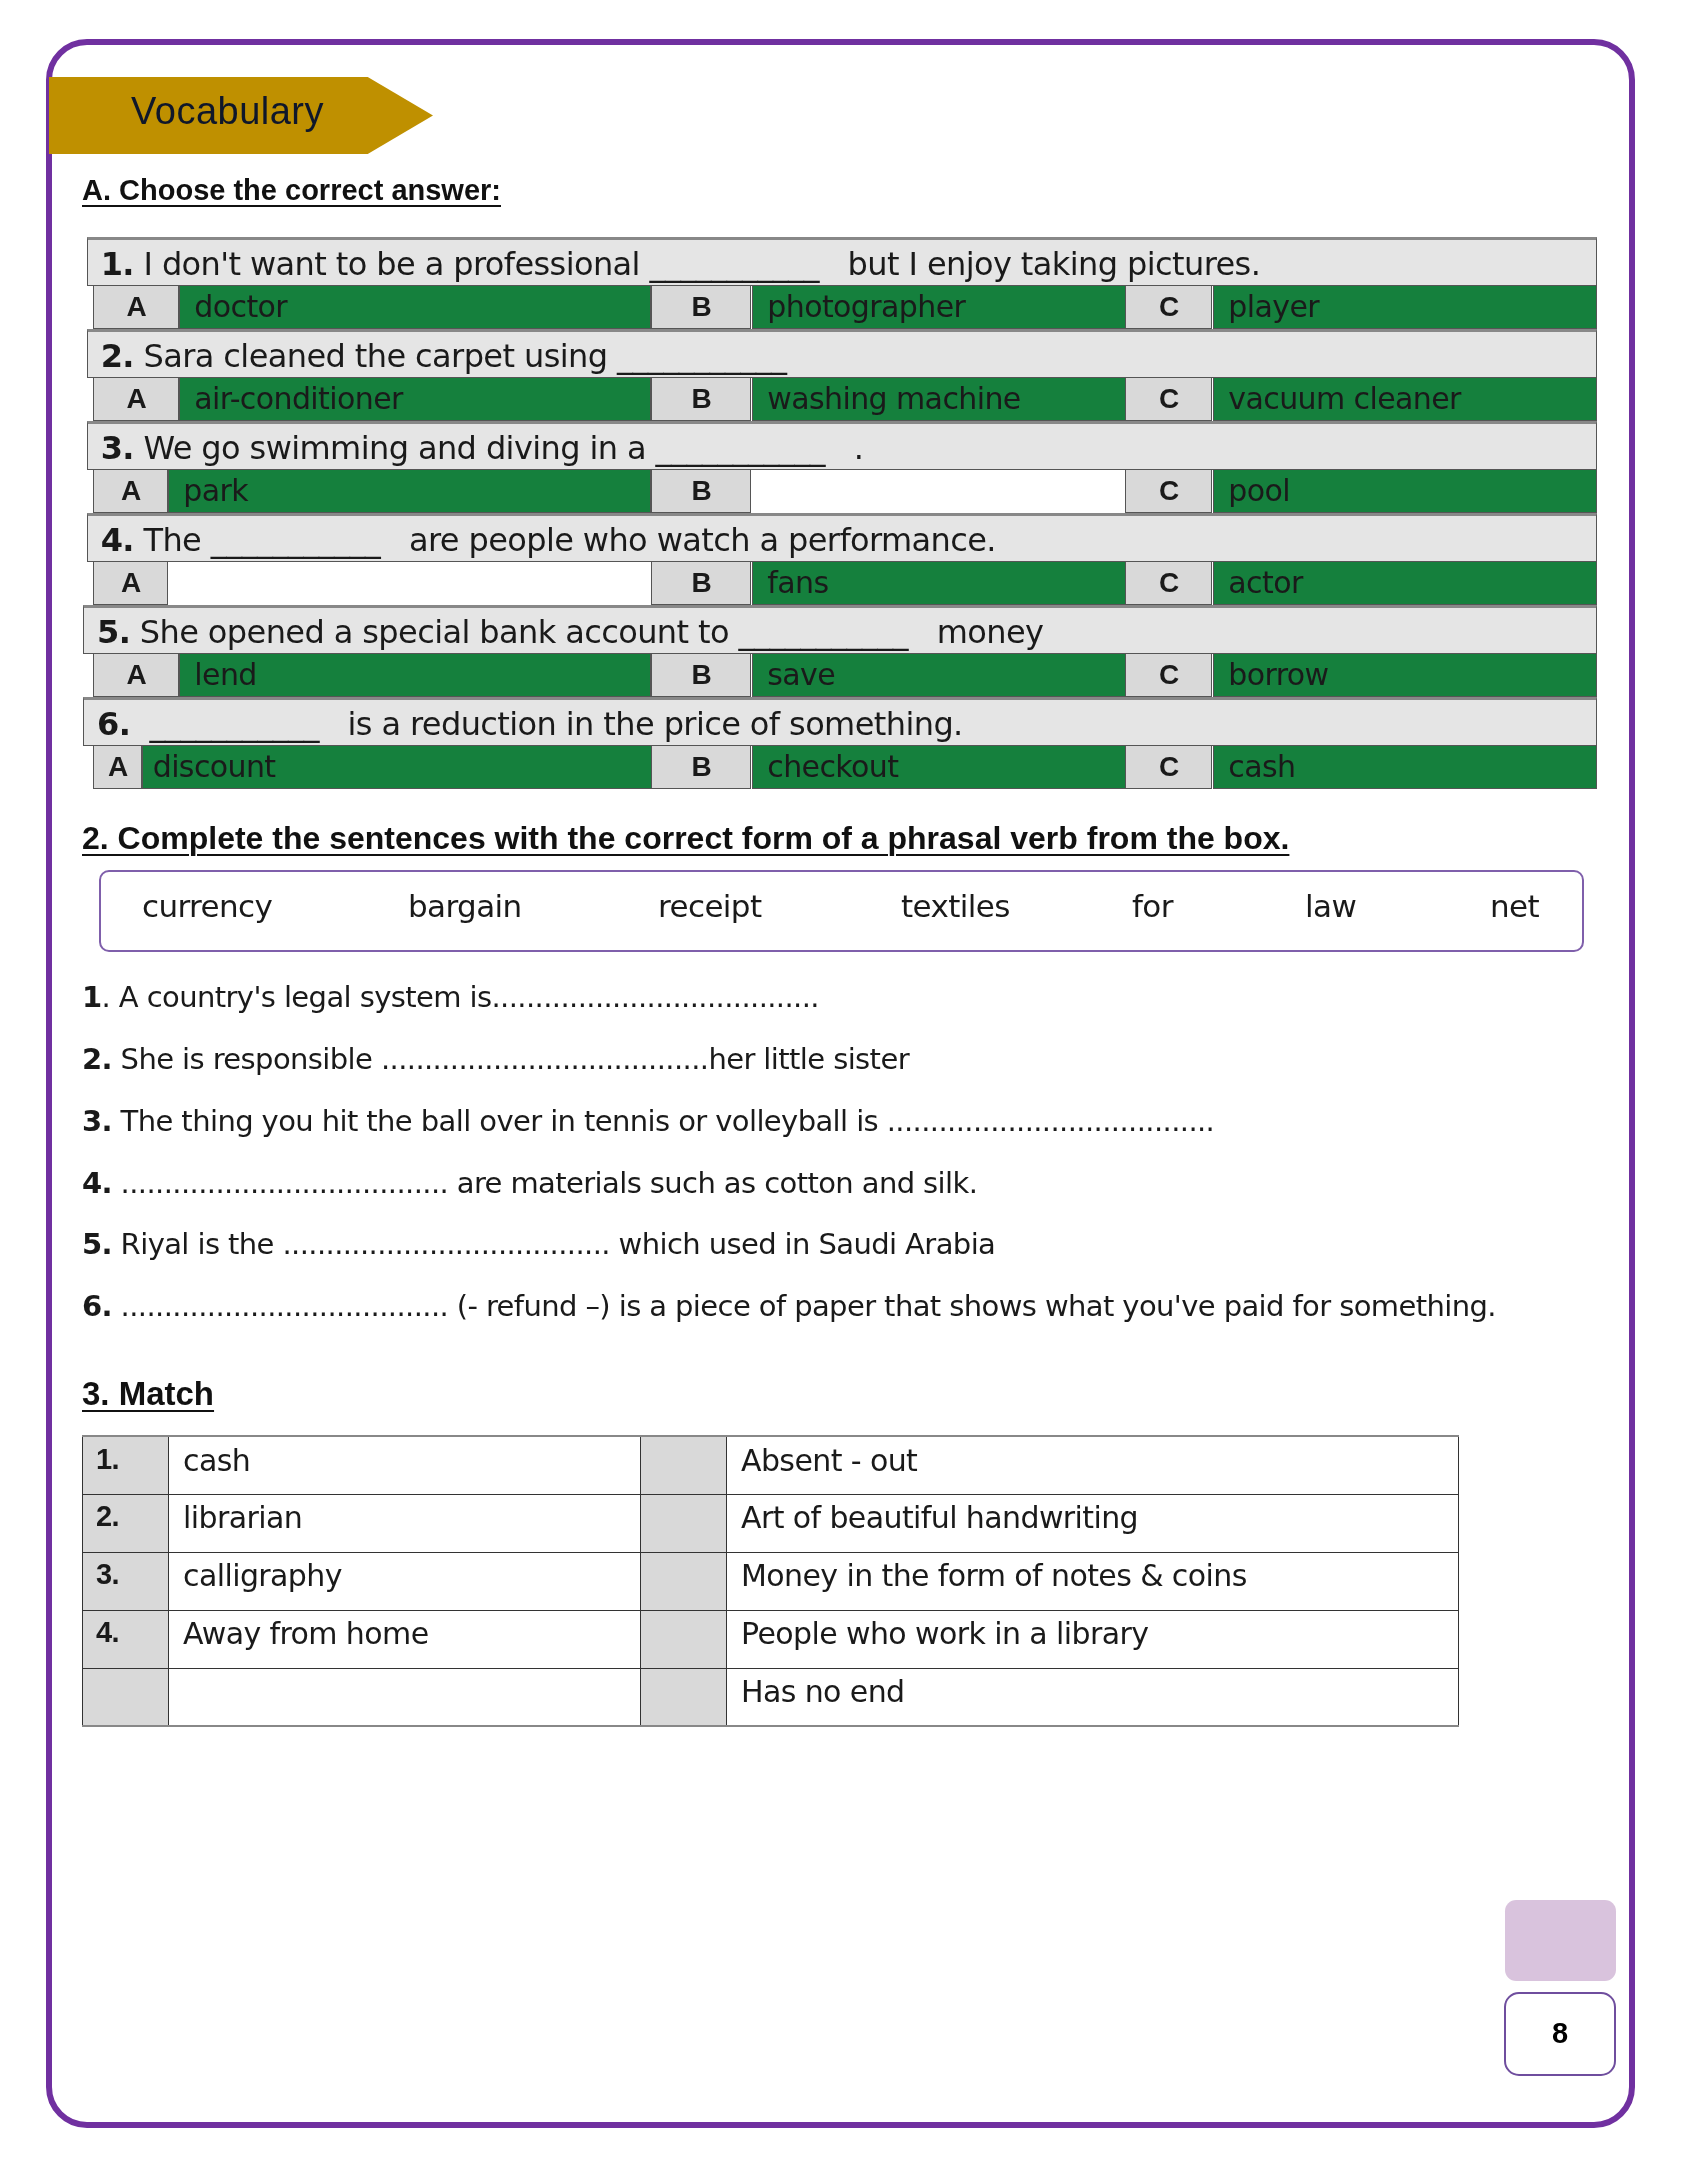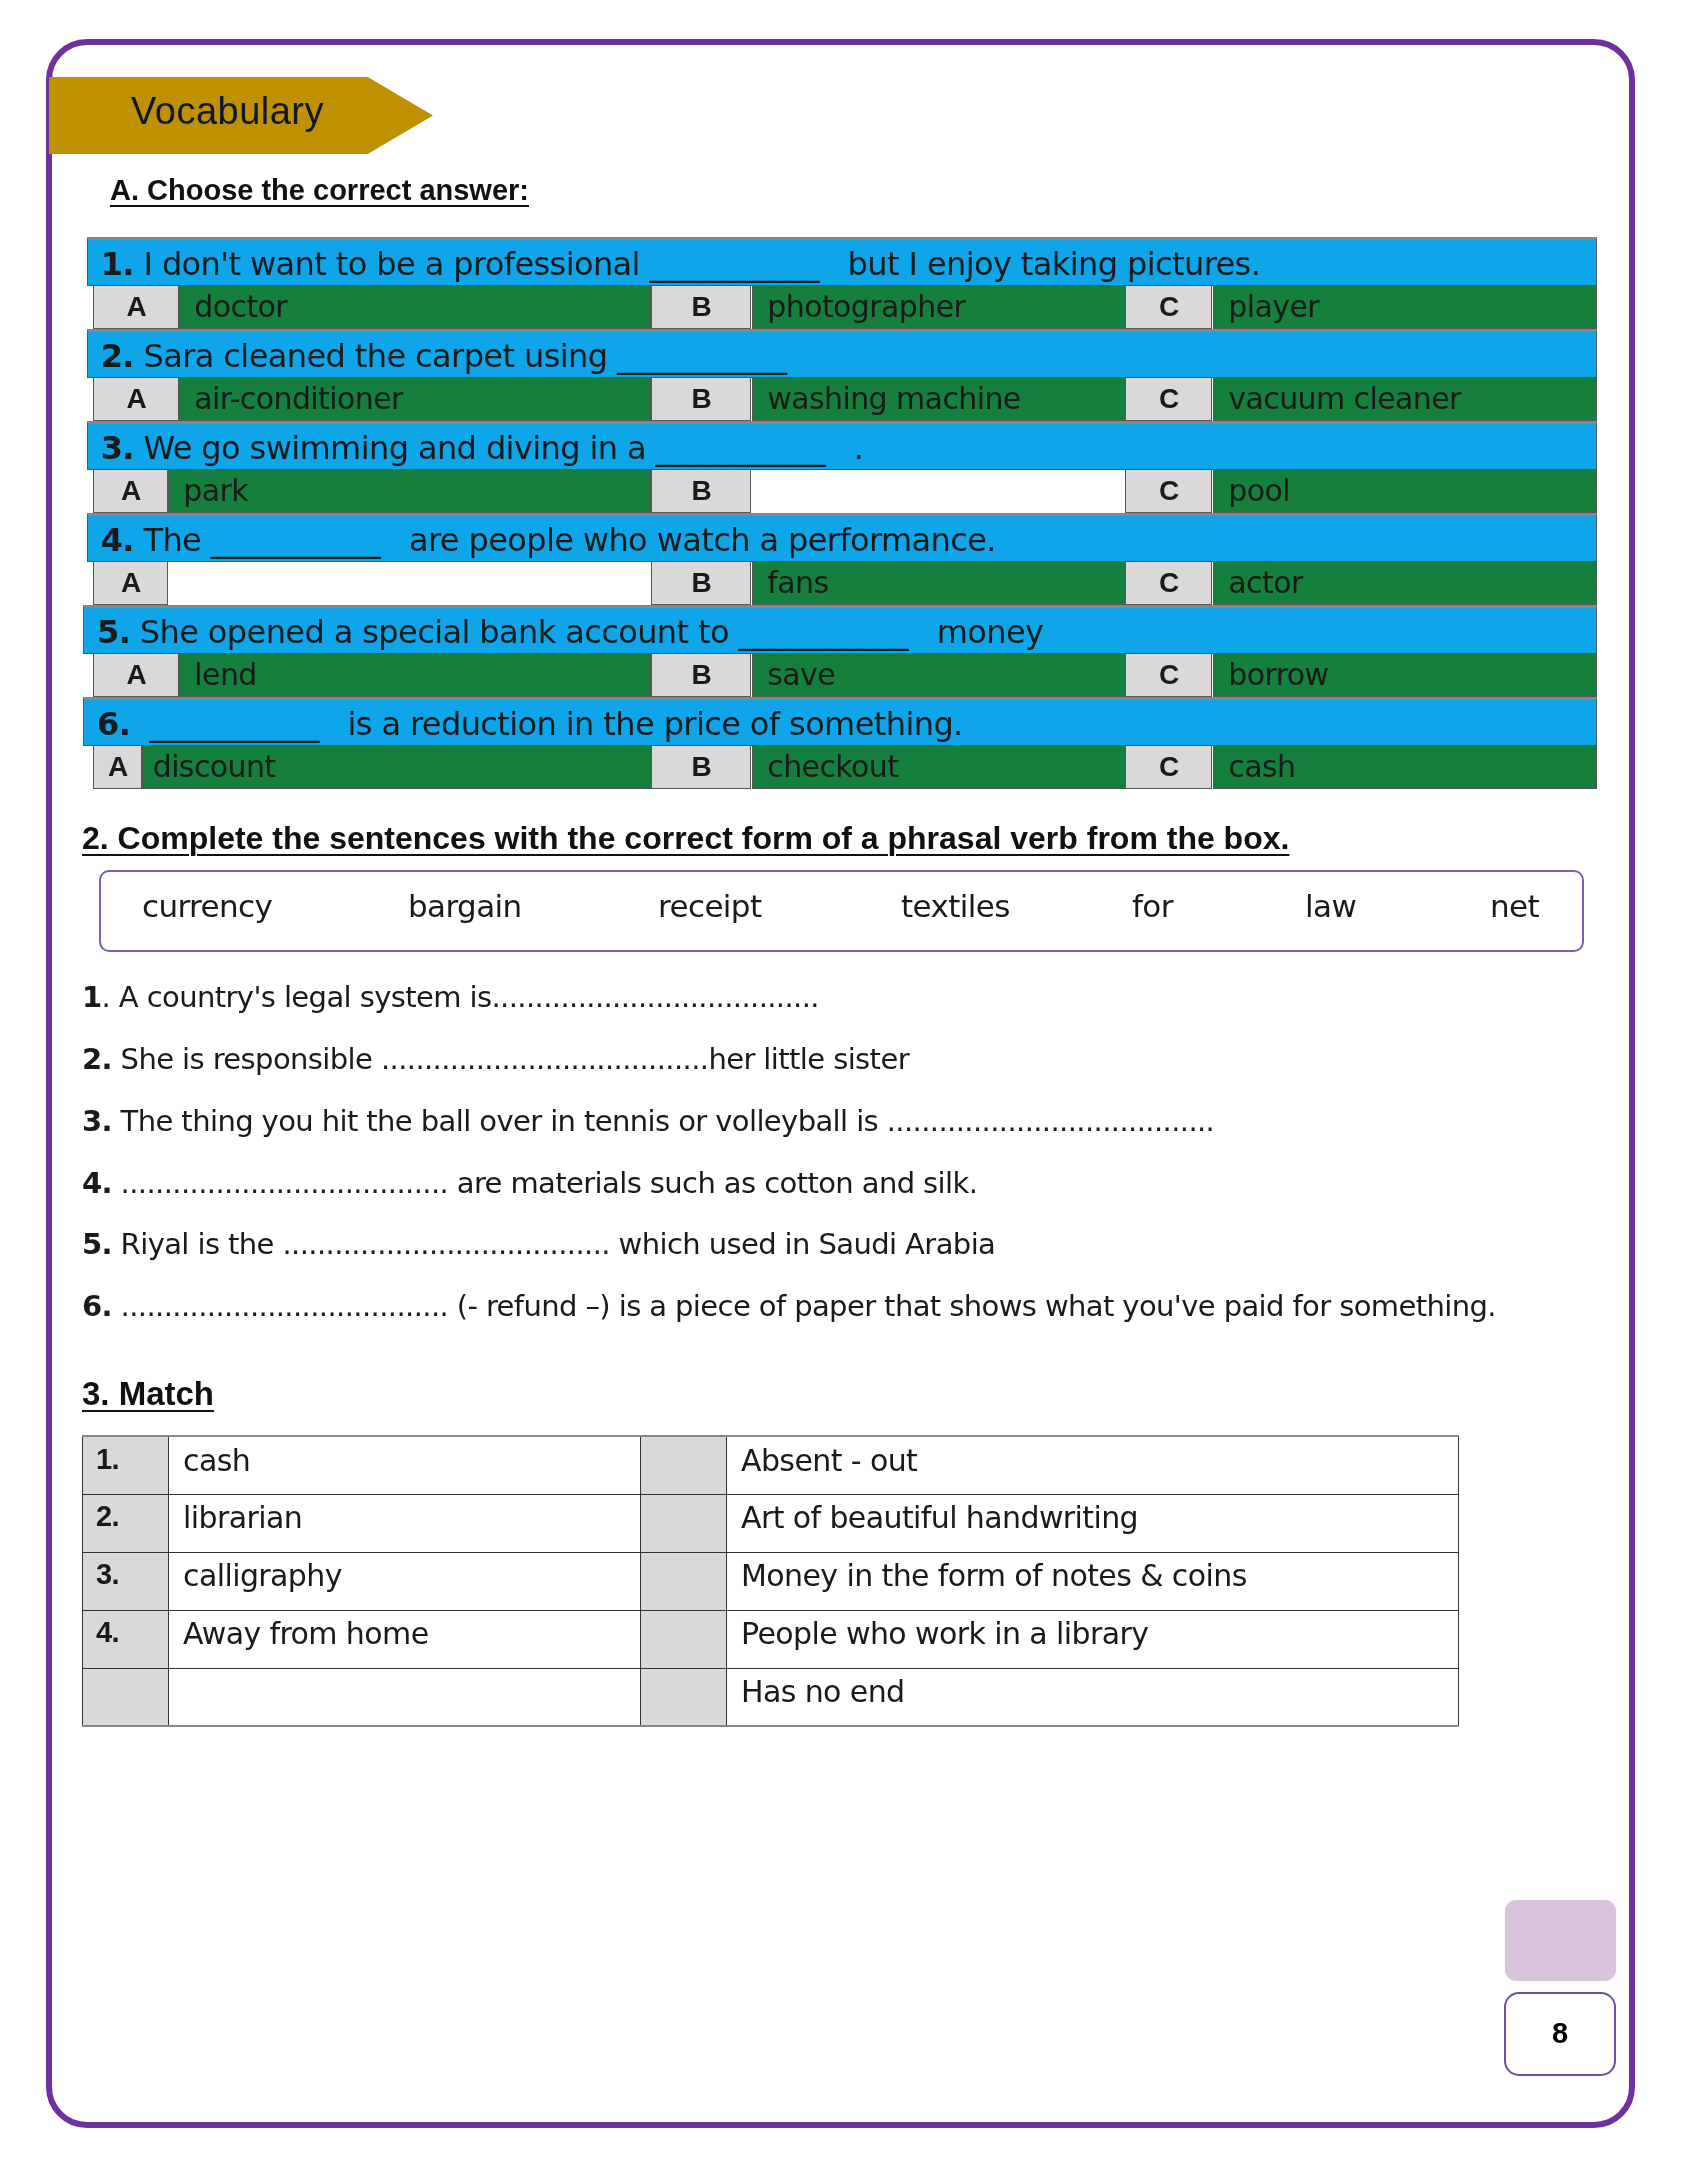--- a/index.html
+++ b/index.html
@@ -6,27 +6,27 @@
   body { width: 1686px; height: 2181px; position: relative; overflow: hidden;
          font-family: "DejaVu Sans", sans-serif; color: #1a1a1a; }
   .page-border { position: absolute; left: 46px; top: 39px; width: 1589px; height: 2089px;
          border: 6.6px solid #7030a0; border-radius: 41px; box-sizing: border-box; }
   .banner { position: absolute; left: 49px; top: 77px; width: 384px; height: 77px;
          background: #bf9000; clip-path: polygon(0 0, 83% 0, 100% 50%, 83% 100%, 0 100%); }
   .banner-title { position: absolute; left: 82px; top: 13px; font-family: "Liberation Sans", sans-serif;
          font-size: 38px; color: #0f172a; letter-spacing: 0.5px; }
   .heading { position: absolute; font-family: "Liberation Sans", sans-serif; font-weight: bold;
          text-decoration: underline; text-decoration-thickness: 1.9px; text-underline-offset: 4.7px; color: #111; }
-  .h-a { left: 82px; top: 174px; font-size: 29px; margin-left: 28px; }
+  .h-a { left: 82px; top: 174px; font-size: 29px; }
   .h-2 { left: 82px; top: 820px; font-size: 32px; }
   .h-3 { left: 82px; top: 1375px; font-size: 33px; }
 
   .mcq { position: absolute; left: 83px; top: 237px; width: 1514px; }
   .qrow { position: relative; height: 49px; border: 1.9px solid #555; border-top: 3.7px solid #888;
-          background: #0ea5e9; box-sizing: border-box; margin-left: 3.7px; }
+          background: #e5e5e5; box-sizing: border-box; margin-left: 3.7px; }
   .qrow .qtext { position: absolute; left: 13px; top: 4.7px; font-size: 32px; white-space: pre;
           font-family: "DejaVu Sans", sans-serif; letter-spacing: -0.6px; }
   .qrow .qnum { font-weight: bold; }
   .orow { position: relative; height: 43px; margin-left: 10.3px; width: 1504px; }
   .cell { position: absolute; top: 0; height: 43px; border: 1.4px solid #555; border-top: 0;
           box-sizing: border-box; font-size: 30px; line-height: 41px; letter-spacing: -0.6px; }
   .lbl { background: #d9d9d9; font-weight: bold; text-align: center; font-family: "Liberation Sans", sans-serif; font-size: 28px; }
   .txt { background: #15803d; padding-left: 14px; }
 
   .wordbox { position: absolute; left: 99px; top: 870px; width: 1485px; height: 82px;

